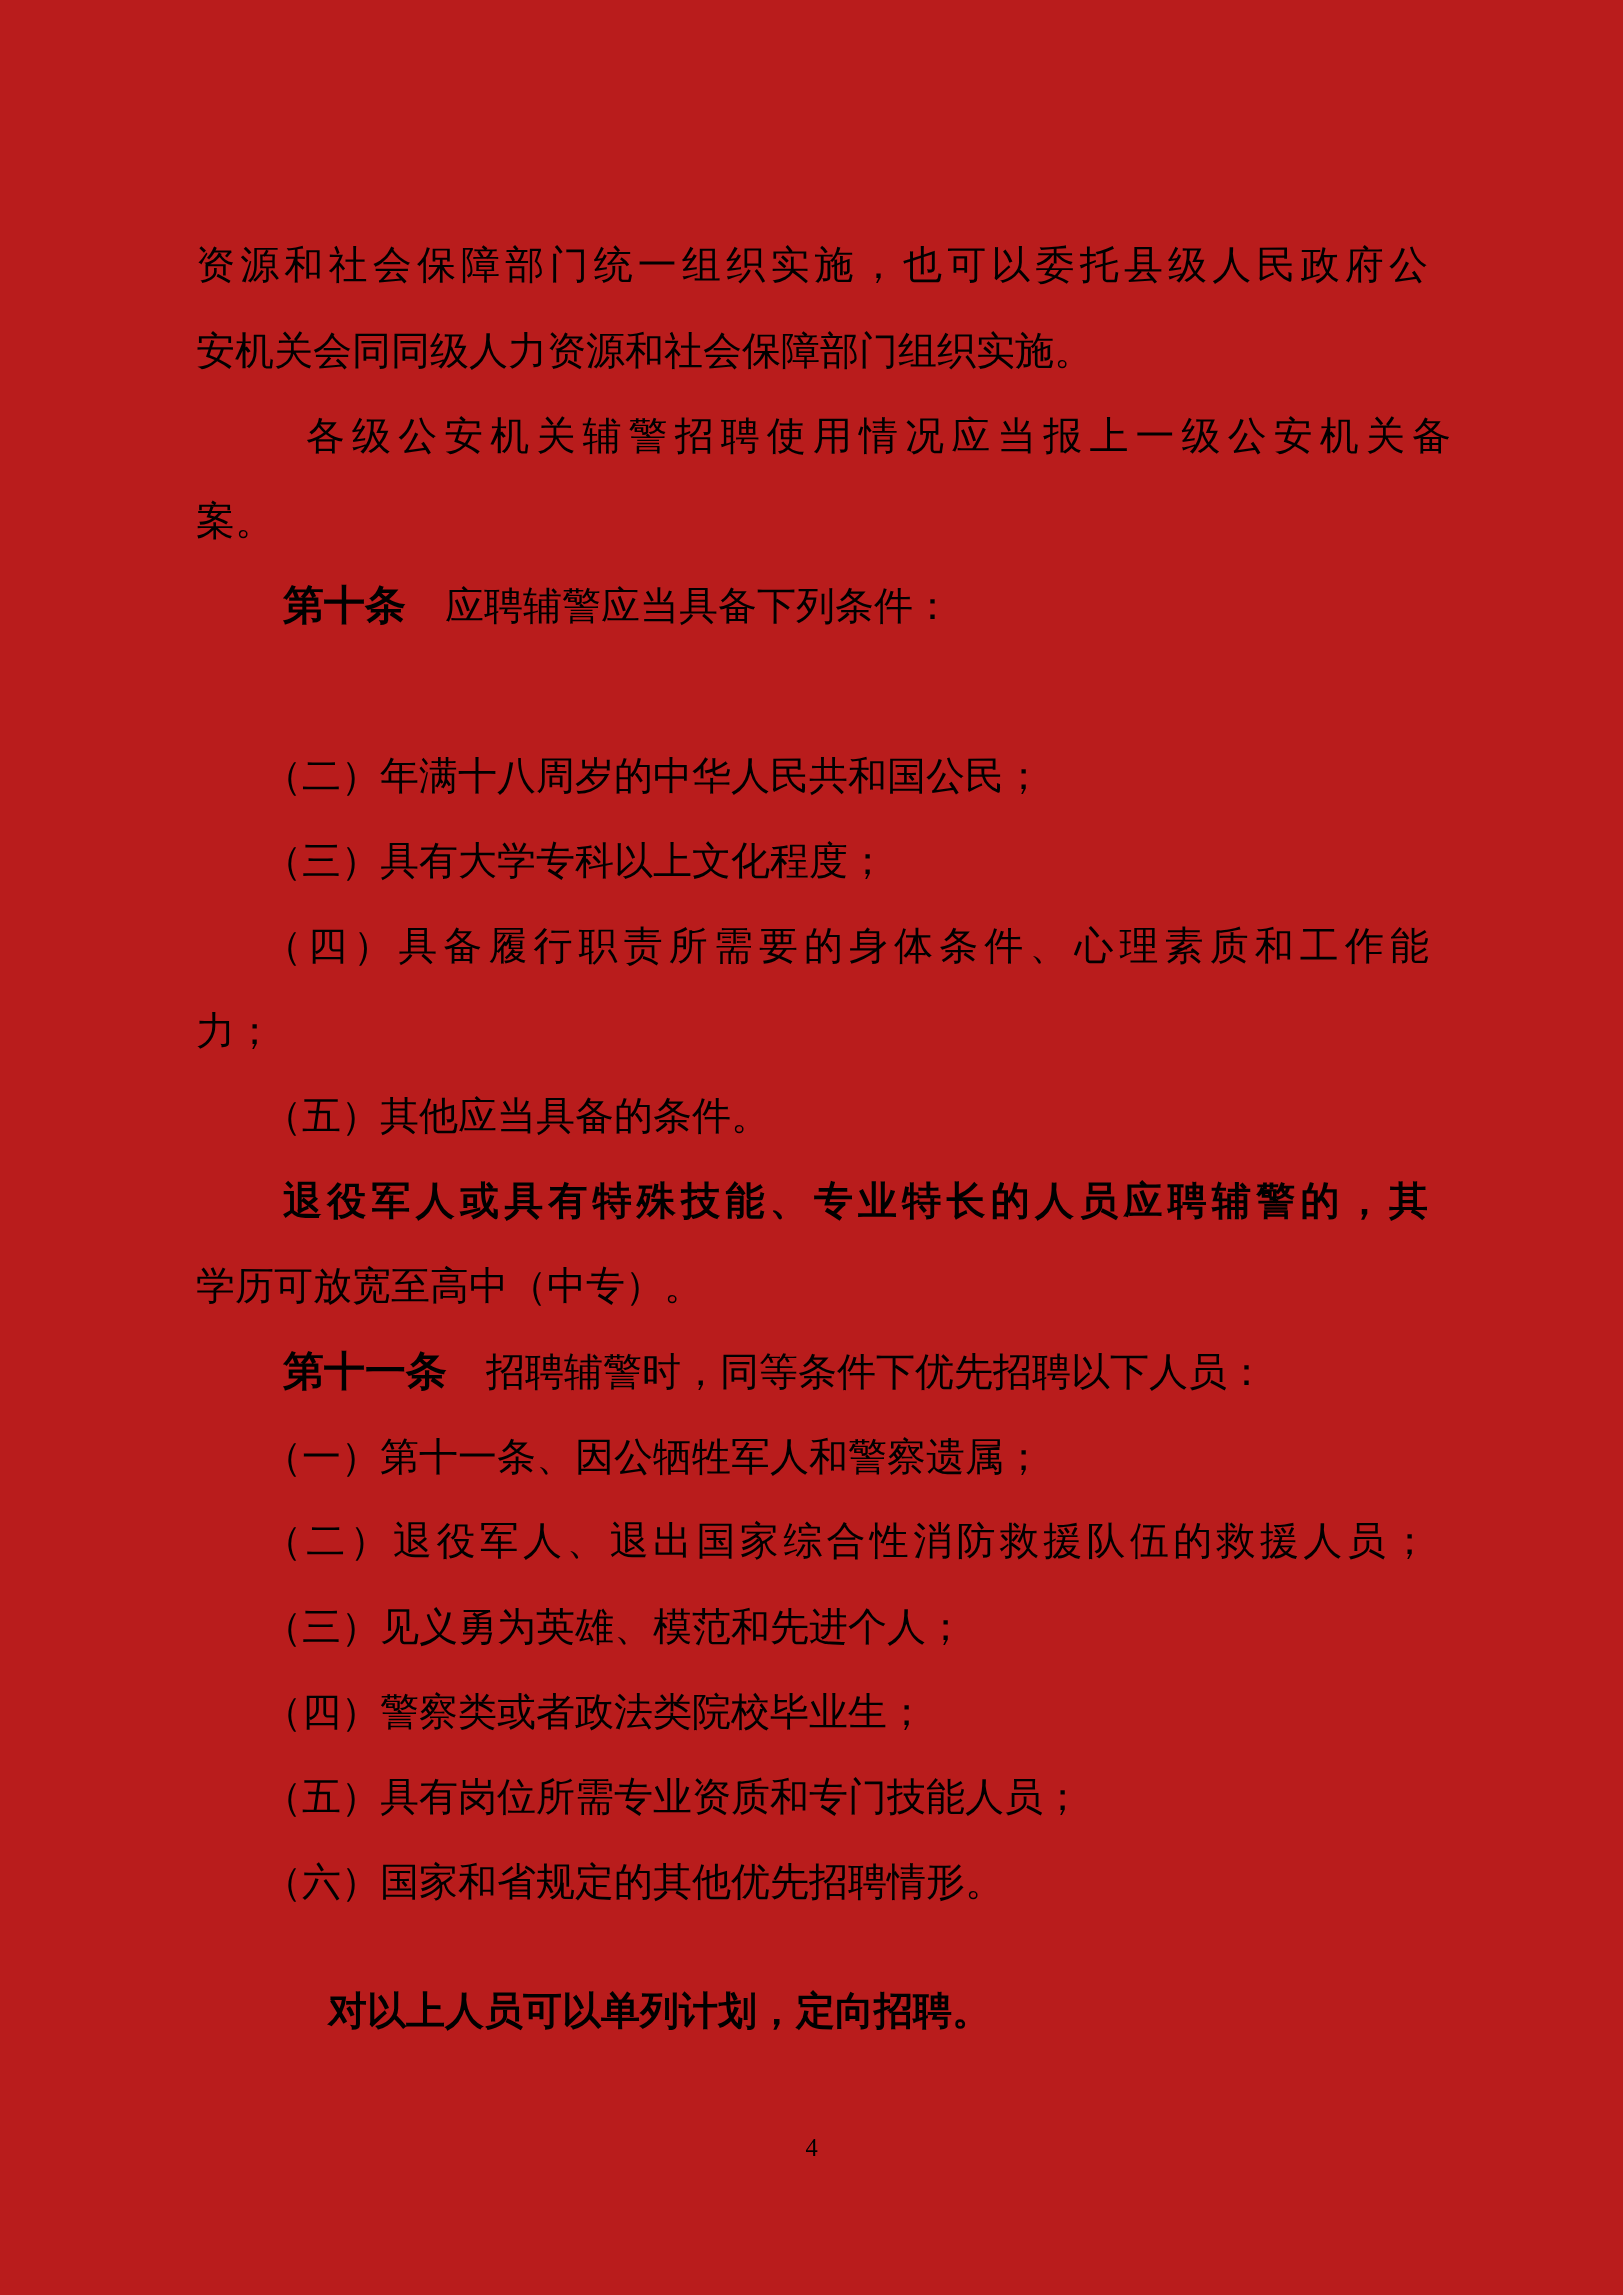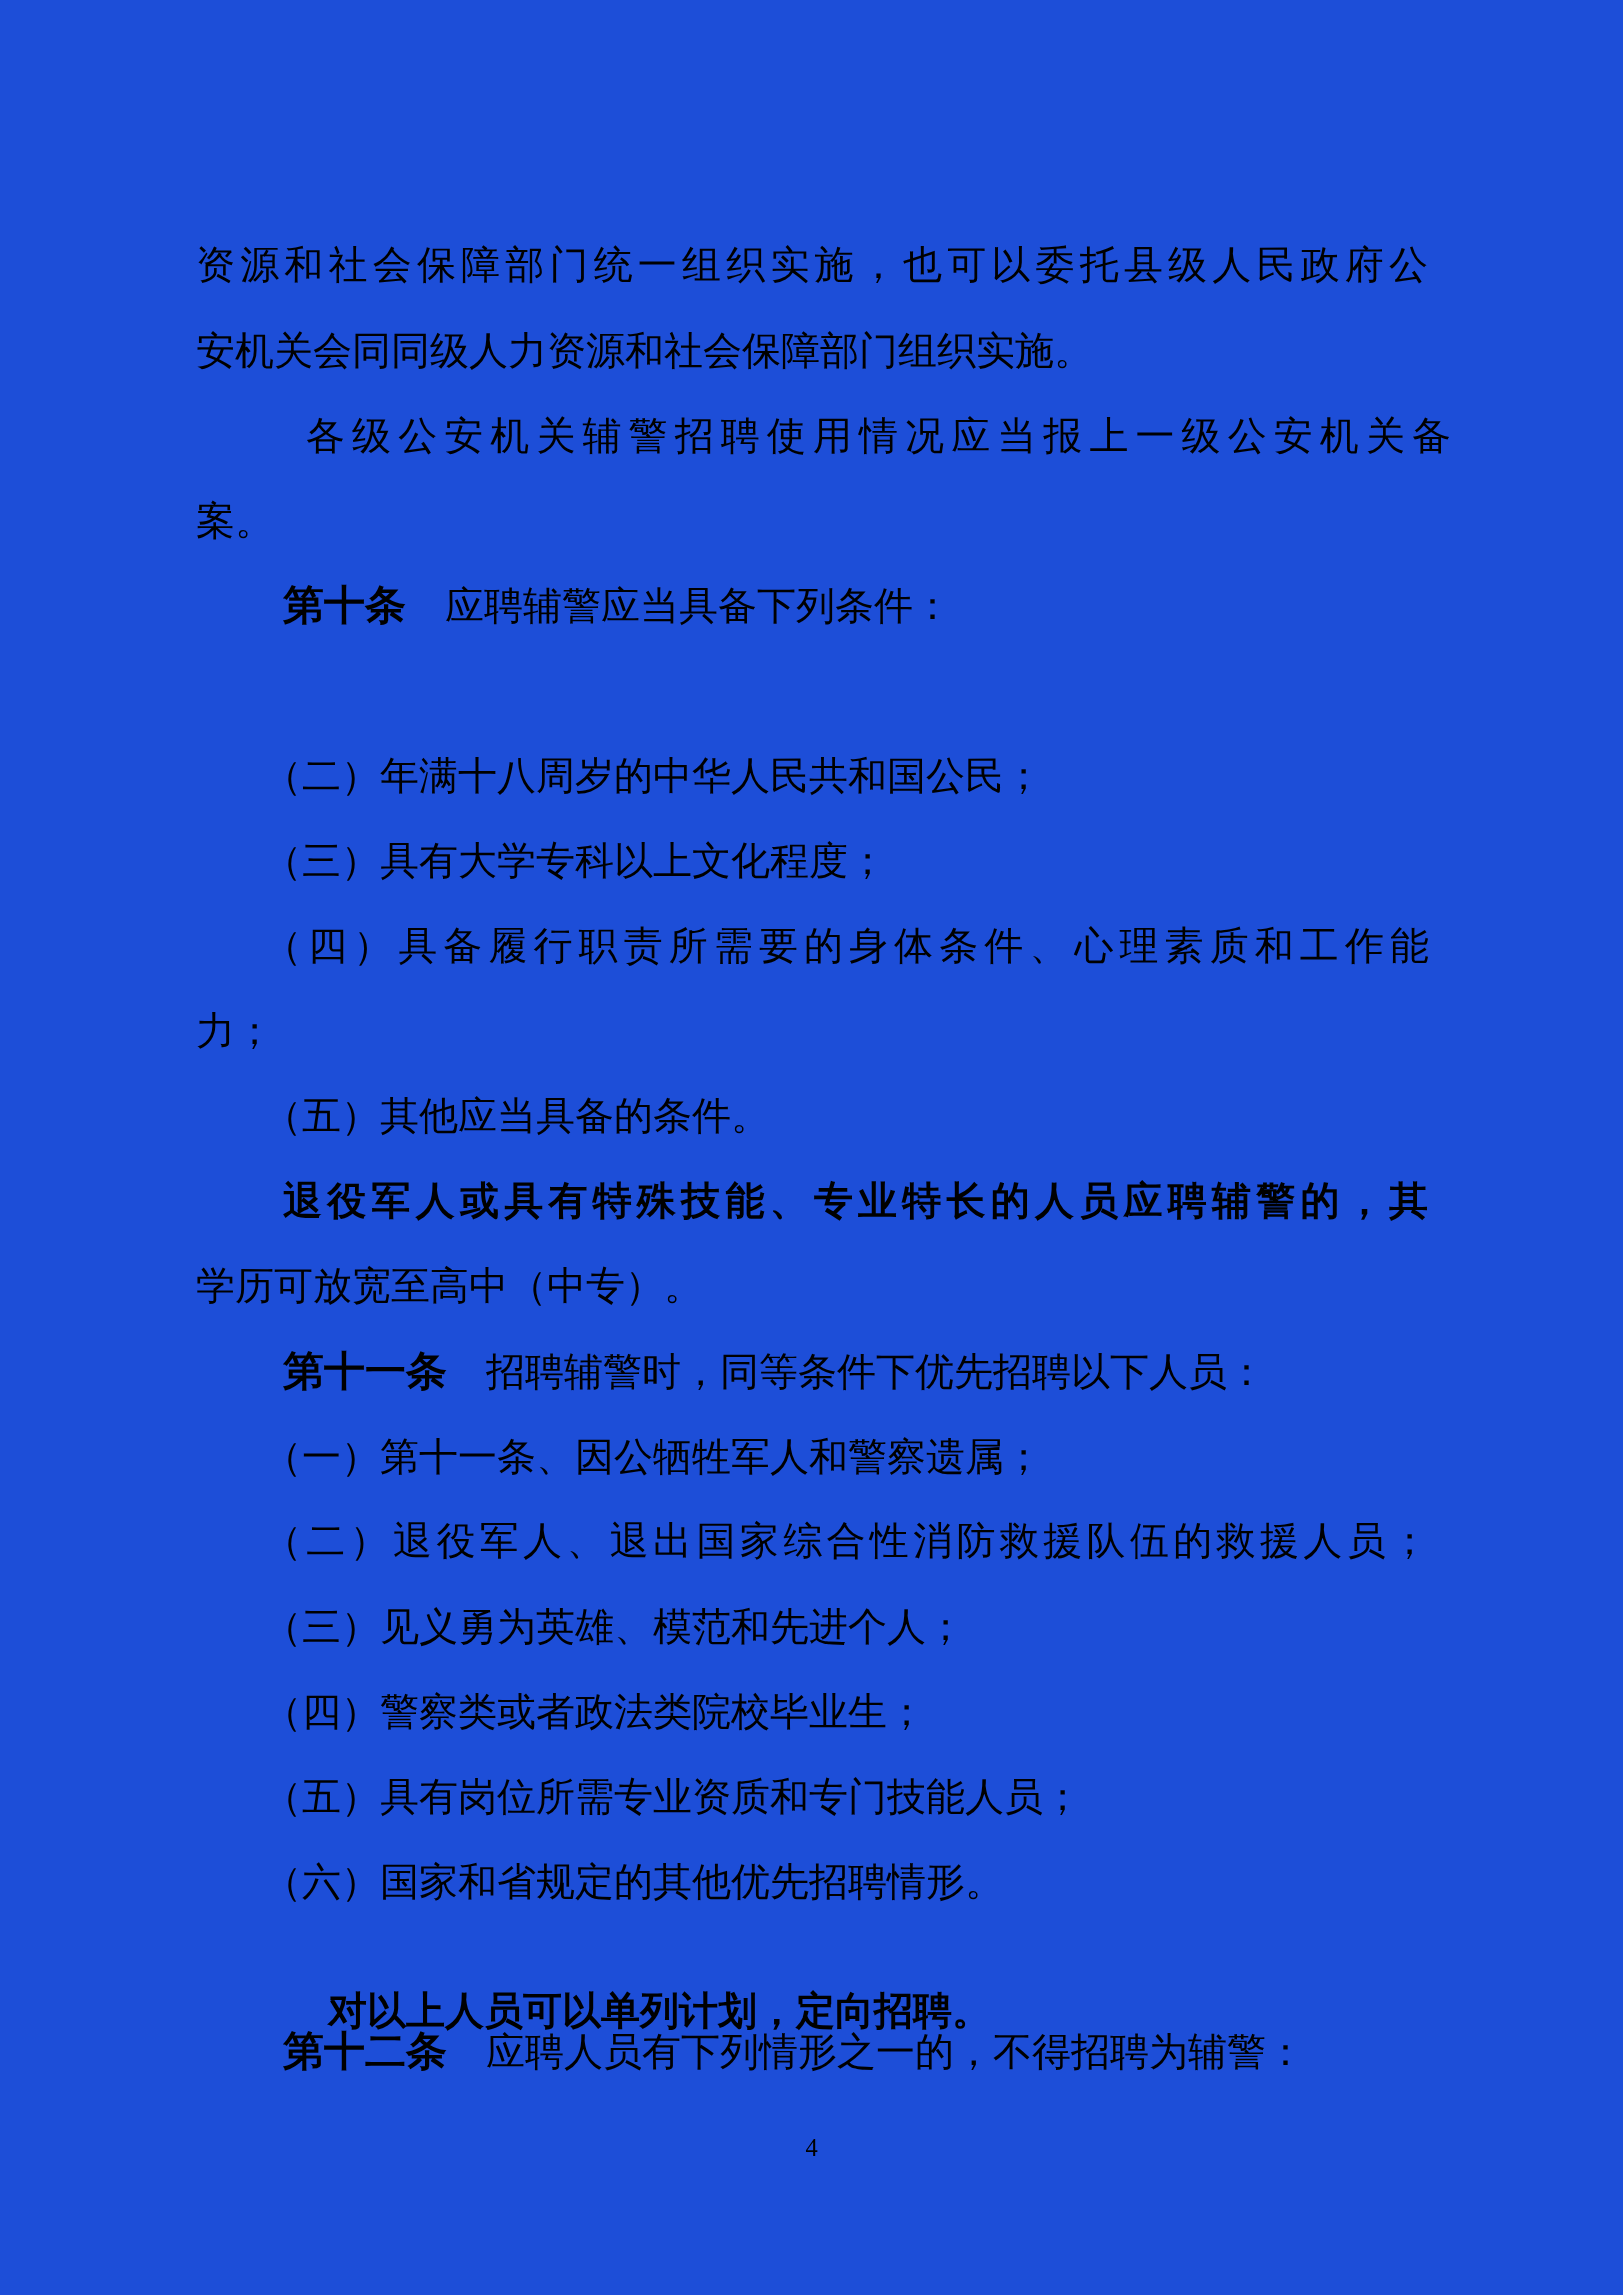--- a/index.html
+++ b/index.html
@@ -13,21 +13,21 @@
     position: relative;
     overflow: hidden;
     font-family: "DejaVu Serif", "Liberation Serif", serif;
     color: #000000;
   }
   .page {
     position: absolute;
     left: 0; top: 0;
     width: 1623px;
     height: 2295px;
-    background: #1d4ed8;
+    background: #b91c1c;
   }
   .line {
     position: absolute;
     left: 196px;
     height: 85px;
     line-height: 85px;
     font-size: 39px;
     white-space: nowrap;
     letter-spacing: 0;
   }
@@ -92,19 +92,16 @@
 
   <div class="line" style="top:1414px; left:263px;">（一）第十一条、因公牺牲军人和警察遗属；</div>
   <div class="line justify" style="top:1498px; left:263px; width:1166px;">（二）退役军人、退出国家综合性消防救援队伍的救援人员；</div>
   <div class="line" style="top:1584px; left:263px;">（三）见义勇为英雄、模范和先进个人；</div>
   <div class="line" style="top:1669px; left:263px;">（四）警察类或者政法类院校毕业生；</div>
   <div class="line" style="top:1754px; left:263px;">（五）具有岗位所需专业资质和专门技能人员；</div>
   <div class="line" style="top:1839px; left:263px;">（六）国家和省规定的其他优先招聘情形。</div>
 
   <div class="line" style="top:1968px; left:328px;font-weight:bold;">对以上人员可以单列计划，定向招聘。</div>
 
-  <div class="line" style="top:2009px; left:283px;">
-    <span class="heading">第十二条</span><span class="heading-gap"></span><span>应聘人员有下列情形之一的，不得招聘为辅警：</span>
-  </div>
 
   <div class="page-number">4</div>
 </div>
 
 
 </body></html>

